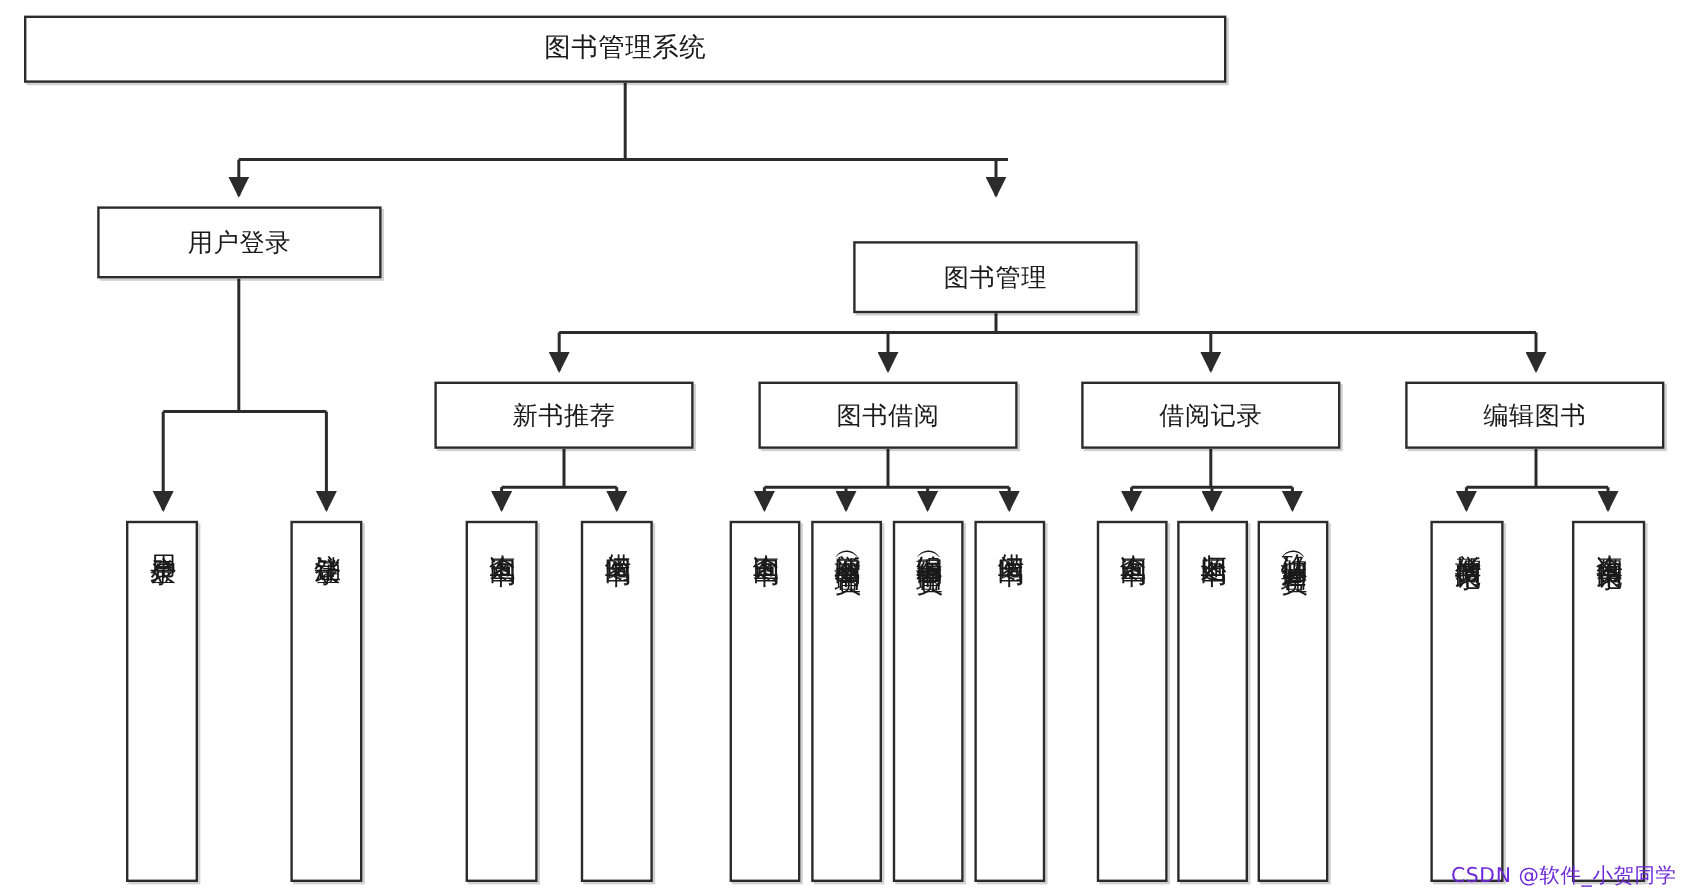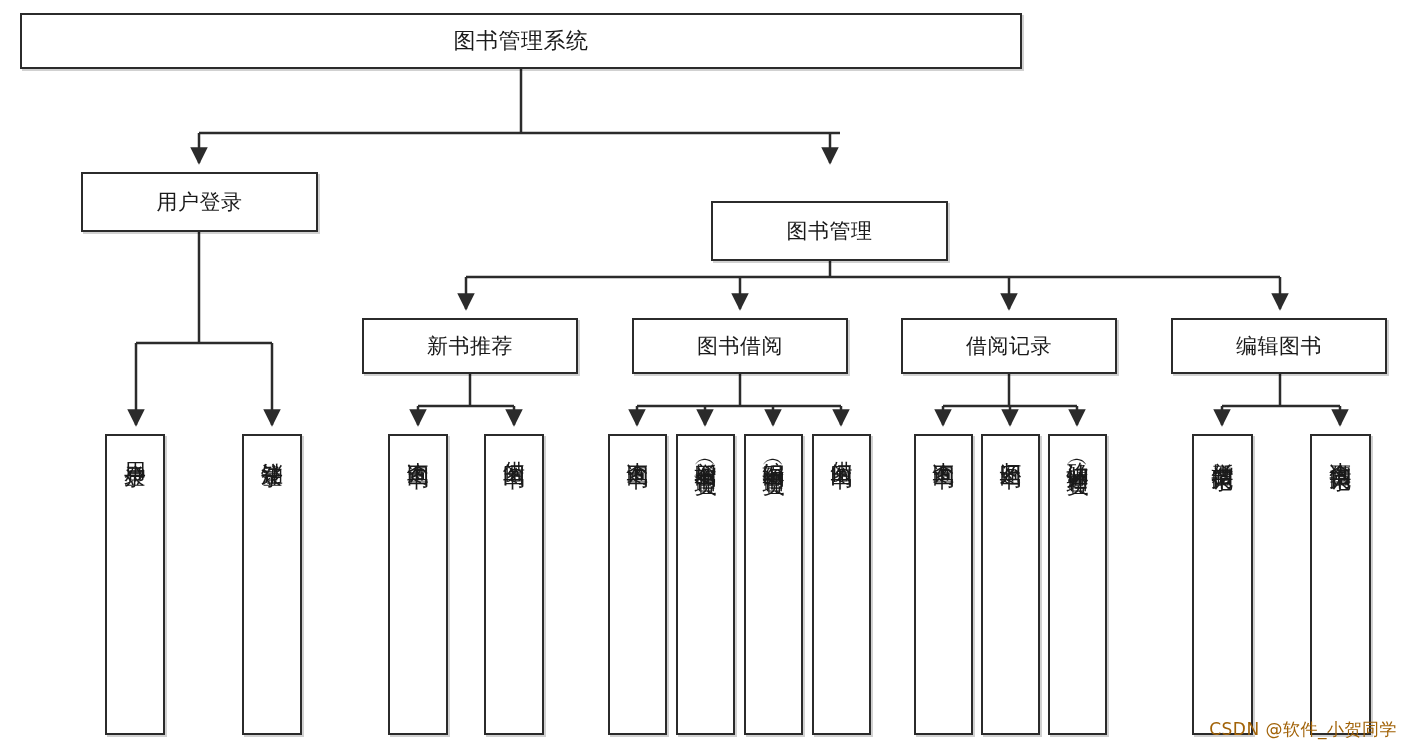--- a/index.html
+++ b/index.html
@@ -56,21 +56,21 @@
     white-space: nowrap;
   }
   .node.root .label {
     font-size: 22px;
   }
   .watermark {
     position: absolute;
     right: 8px;
     bottom: 6px;
     font-size: 17px;
-    color: #a16207;
+    color: #6d28d9;
     letter-spacing: 0.5px;
     white-space: nowrap;
     pointer-events: none;
     margin-left: 16px;
   }
 </style>
 </head>
 <body>
 
 <div id="canvas">

